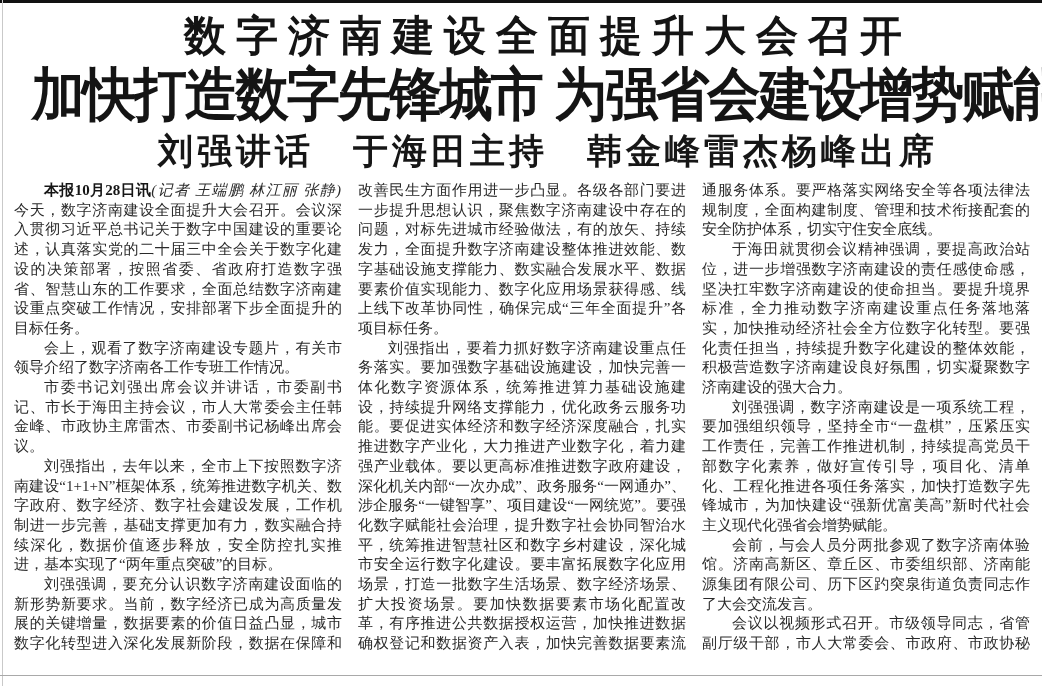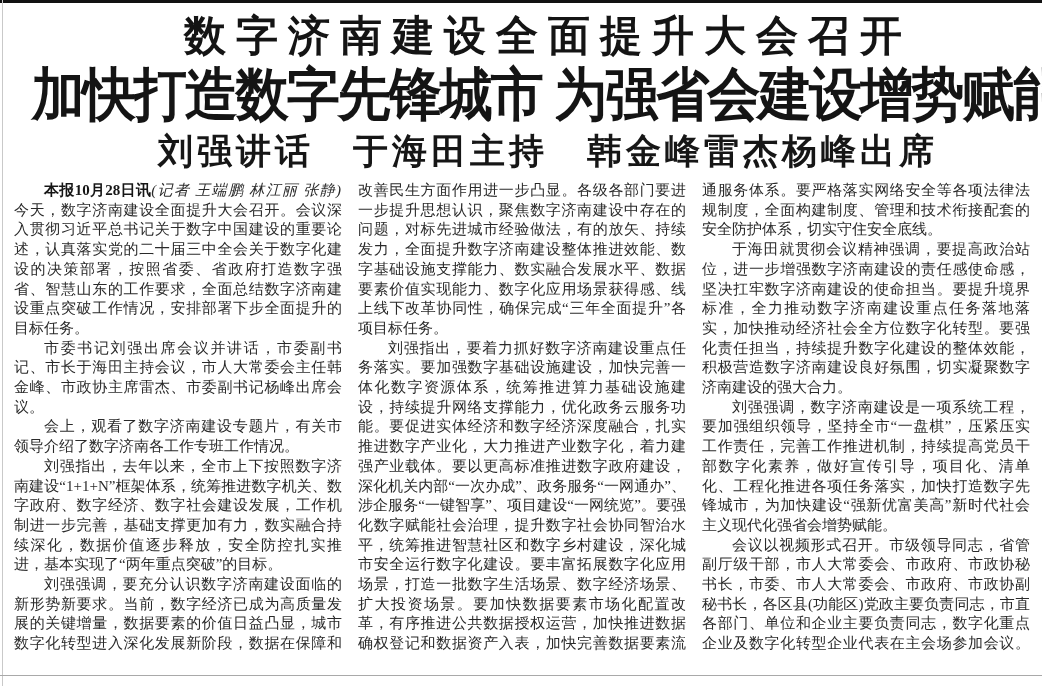--- a/index.html
+++ b/index.html
@@ -117,25 +117,26 @@
   <div class="header">
     <div class="kicker">数字济南建设全面提升大会召开</div>
     <div class="headline">加快打造数字先锋城市 为强省会建设增势赋能</div>
     <div class="subheadline">刘强讲话　于海田主持　韩金峰雷杰杨峰出席</div>
   </div>
 
   <div class="body-columns">
     <p>
       <span class="dateline">本报10月28日讯</span><span class="byline">(记者 王端鹏 林江丽 张静)</span><span>今天，数字济南建设全面提升大会召开。会议深入贯彻习近平总书记关于数字中国建设的重要论述，认真落实党的二十届三中全会关于数字化建设的决策部署，按照省委、省政府打造数字强省、智慧山东的工作要求，全面总结数字济南建设重点突破工作情况，安排部署下步全面提升的目标任务。</span>
     </p>
+    <p>会上，观看了数字济南建设专题片，有关市领导介绍了数字济南各工作专班工作情况。</p>
     <p>市委书记刘强出席会议并讲话，市委副书记、市长于海田主持会议，市人大常委会主任韩金峰、市政协主席雷杰、市委副书记杨峰出席会议。</p>
-    <p>会上，观看了数字济南建设专题片，有关市领导介绍了数字济南各工作专班工作情况。</p>
     <p>刘强指出，去年以来，全市上下按照数字济南建设“1+1+N”框架体系，统筹推进数字机关、数字政府、数字经济、数字社会建设发展，工作机制进一步完善，基础支撑更加有力，数实融合持续深化，数据价值逐步释放，安全防控扎实推进，基本实现了“两年重点突破”的目标。</p>
     <p>刘强强调，要充分认识数字济南建设面临的新形势新要求。当前，数字经济已成为高质量发展的关键增量，数据要素的价值日益凸显，城市数字化转型进入深化发展新阶段，数据在保障和改善民生方面作用进一步凸显。各级各部门要进一步提升思想认识，聚焦数字济南建设中存在的问题，对标先进城市经验做法，有的放矢、持续发力，全面提升数字济南建设整体推进效能、数字基础设施支撑能力、数实融合发展水平、数据要素价值实现能力、数字化应用场景获得感、线上线下改革协同性，确保完成“三年全面提升”各项目标任务。</p>
     <p>刘强指出，要着力抓好数字济南建设重点任务落实。要加强数字基础设施建设，加快完善一体化数字资源体系，统筹推进算力基础设施建设，持续提升网络支撑能力，优化政务云服务功能。要促进实体经济和数字经济深度融合，扎实推进数字产业化，大力推进产业数字化，着力建强产业载体。要以更高标准推进数字政府建设，深化机关内部“一次办成”、政务服务“一网通办”、涉企服务“一键智享”、项目建设“一网统览”。要强化数字赋能社会治理，提升数字社会协同智治水平，统筹推进智慧社区和数字乡村建设，深化城市安全运行数字化建设。要丰富拓展数字化应用场景，打造一批数字生活场景、数字经济场景、扩大投资场景。要加快数据要素市场化配置改革，有序推进公共数据授权运营，加快推进数据确权登记和数据资产入表，加快完善数据要素流通服务体系。要严格落实网络安全等各项法律法规制度，全面构建制度、管理和技术衔接配套的安全防护体系，切实守住安全底线。</p>
     <p>于海田就贯彻会议精神强调，要提高政治站位，进一步增强数字济南建设的责任感使命感，坚决扛牢数字济南建设的使命担当。要提升境界标准，全力推动数字济南建设重点任务落地落实，加快推动经济社会全方位数字化转型。要强化责任担当，持续提升数字化建设的整体效能，积极营造数字济南建设良好氛围，切实凝聚数字济南建设的强大合力。</p>
     <p>刘强强调，数字济南建设是一项系统工程，要加强组织领导，坚持全市“一盘棋”，压紧压实工作责任，完善工作推进机制，持续提高党员干部数字化素养，做好宣传引导，项目化、清单化、工程化推进各项任务落实，加快打造数字先锋城市，为加快建设“强新优富美高”新时代社会主义现代化强省会增势赋能。</p>
+    <p>会前，与会人员分两批参观了数字济南体验馆。济南高新区、章丘区、市委组织部、济南能源集团有限公司、历下区趵突泉街道负责同志作了大会交流发言。</p>
     <p>会议以视频形式召开。市级领导同志，省管副厅级干部，市人大常委会、市政府、市政协秘书长，市委、市人大常委会、市政府、市政协副秘书长，各区县(功能区)党政主要负责同志，市直各部门、单位和企业主要负责同志，数字化重点企业及数字化转型企业代表在主会场参加会议。市直各部门(单位、企业)、各区县(功能区)和各区县直部门(单位)、各街道(镇)设分会场。</p>
   </div>
 
   <div class="bottom-rule"></div>
 
 </div>
 
 </body></html>

